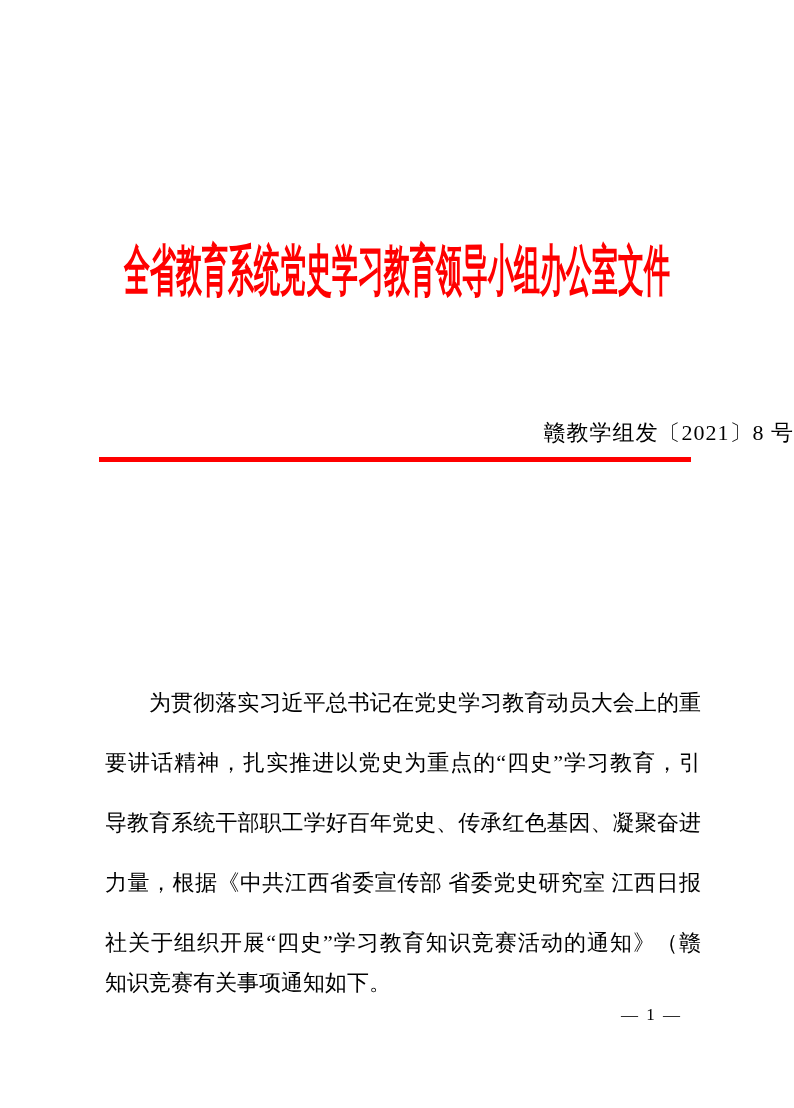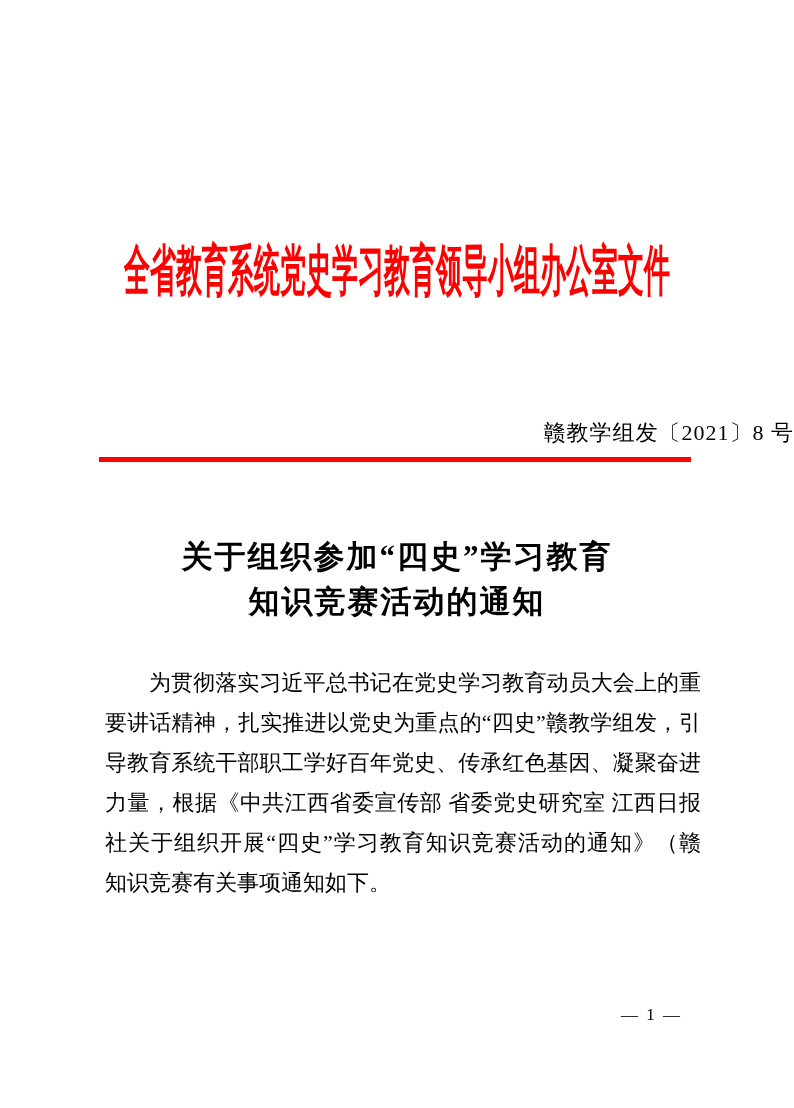--- a/index.html
+++ b/index.html
@@ -61,20 +61,21 @@
     line-height: 40px;
     color: #000000;
   }
   .body-line {
     white-space: nowrap;
   }
   .body-line.justify {
     white-space: normal;
     text-align: justify;
     text-align-last: justify;
+    margin-top: 20px;
   }
   .body-line.indent {
     text-indent: 2em;
   }
   .page-number {
     position: absolute;
     top: 1003px; right: 112px;
     font-size: 17px;
     line-height: 24px;
     letter-spacing: 2px;
@@ -85,28 +86,24 @@
 <body>
 
 <div class="page">
 
   <div class="org-title">全省教育系统党史学习教育领导小组办公室文件</div>
 
   <div class="doc-number">赣教学组发〔2021〕8 号</div>
 
   <div class="red-line"></div>
 
-  <div class="doc-title">
-    <div>关于组织参加“四史”学习教育</div>
-    <div>知识竞赛活动的通知</div>
-  </div>
 
   <div class="body-text">
     <div class="body-line justify indent">为贯彻落实习近平总书记在党史学习教育动员大会上的重</div>
-    <div class="body-line justify">要讲话精神，扎实推进以党史为重点的“四史”赣教学组发，引</div>
+    <div class="body-line justify">要讲话精神，扎实推进以党史为重点的“四史”学习教育，引</div>
     <div class="body-line justify">导教育系统干部职工学好百年党史、传承红色基因、凝聚奋进</div>
     <div class="body-line justify">力量，根据《中共江西省委宣传部 省委党史研究室 江西日报</div>
     <div class="body-line justify">社关于组织开展“四史”学习教育知识竞赛活动的通知》（赣</div>
     <div class="body-line">知识竞赛有关事项通知如下。</div>
   </div>
 
   <div class="page-number">— 1 —</div>
 
 </div>
 

